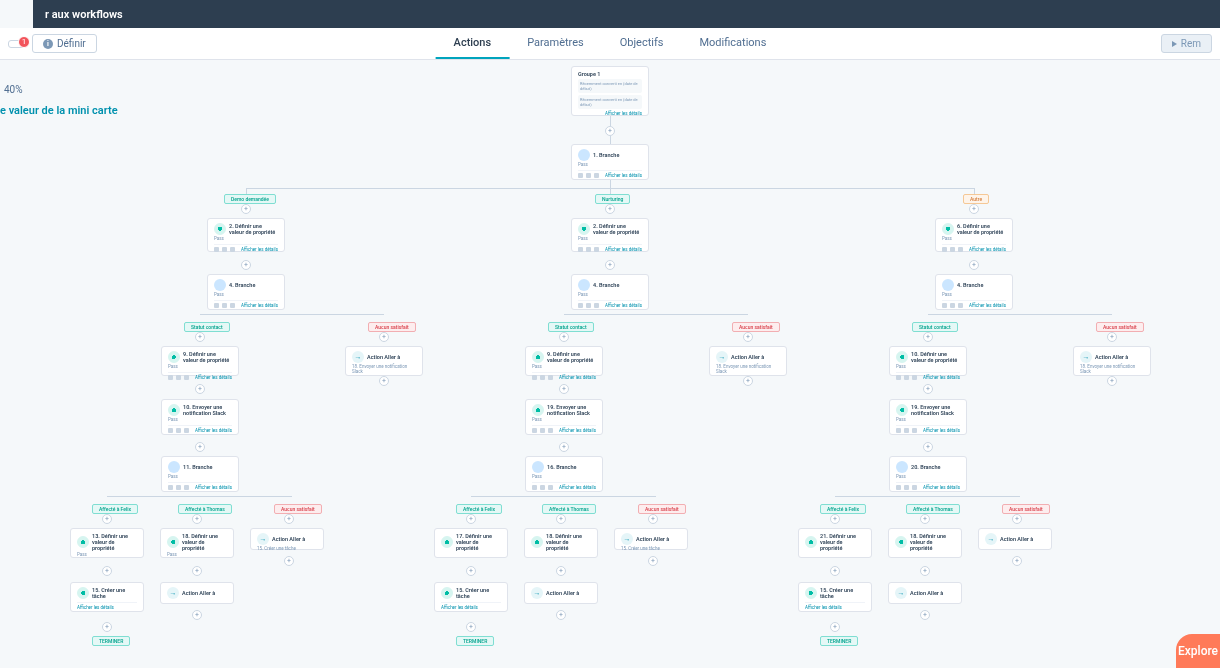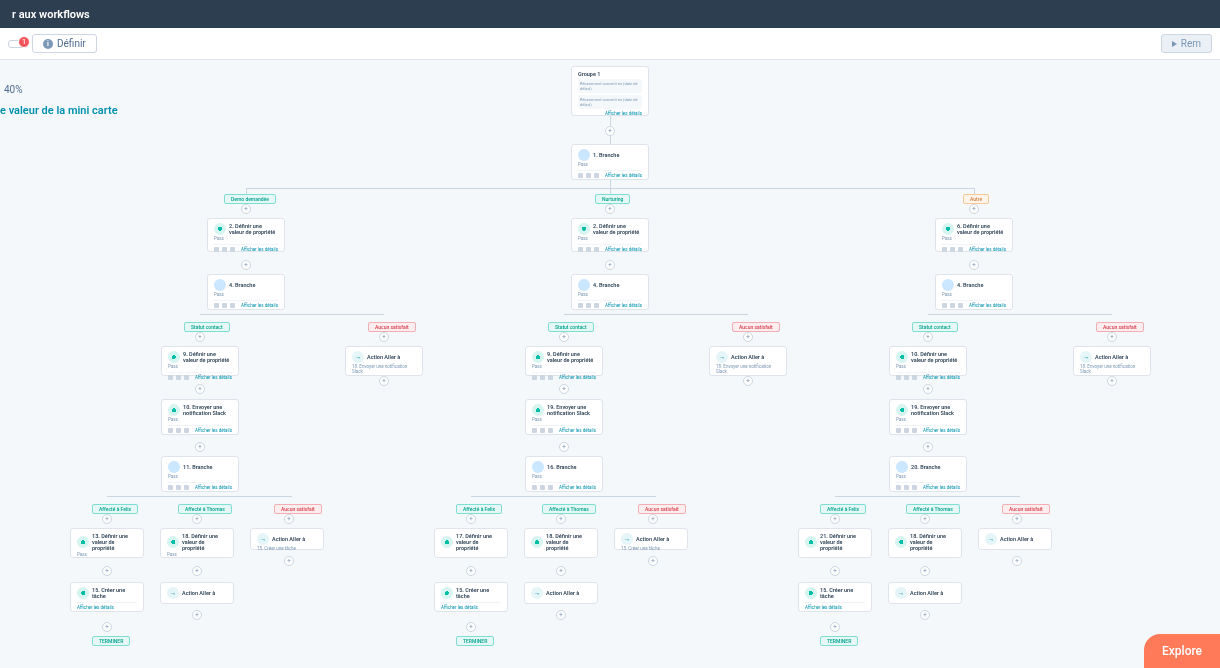--- a/index.html
+++ b/index.html
@@ -1,19 +1,19 @@
 <!DOCTYPE html>
 <html><head>
 <meta charset="utf-8">
 <style>
 * { margin: 0; padding: 0; box-sizing: border-box; }
 body { font-family: -apple-system, BlinkMacSystemFont, "Segoe UI", Roboto, sans-serif; background: #f5f8fa; width: 1220px; height: 668px; overflow: hidden; position: relative; }
 
 
-.header { background: #2d3e50; color: #fff; height: 28px; display: flex; align-items: center; padding: 0 12px; position: relative; }
+.header { background: #2d3e50; color: #fff; height: 28px; display: flex; align-items: center; padding: 0 12px; position: relative; margin-left: 33px; }
 .header-left { font-size: 11px; font-weight: 600; }
 .header-title { position: absolute; left: 50%; transform: translateX(-50%); font-size: 13px; font-weight: 600; display: flex; align-items: center; gap: 8px; }
 .edit-icon { width: 12px; height: 12px; cursor: pointer; }
 
 
 .subheader { background: #fff; height: 32px; border-bottom: 1px solid #dfe3eb; display: flex; align-items: center; padding: 0 8px; position: relative; }
 .alert-btn { position: relative; background: #fff; border: 1px solid #cbd6e2; border-radius: 3px; padding: 3px 8px; font-size: 10px; display: flex; align-items: center; gap: 4px; cursor: pointer; }
 .badge { position: absolute; top: -5px; right: -5px; background: #f2545b; color: #fff; border-radius: 50%; width: 12px; height: 12px; font-size: 8px; display: flex; align-items: center; justify-content: center; border: 1px solid #fff; }
 .details-btn { background: #fff; border: 1px solid #cbd6e2; border-radius: 3px; padding: 3px 10px; font-size: 10px; display: flex; align-items: center; gap: 4px; margin-left: 6px; cursor: pointer; color: #506e91; }
 .info-icon { width: 10px; height: 10px; background: #7c98b6; border-radius: 50%; color: #fff; font-size: 7px; display: flex; align-items: center; justify-content: center; font-weight: bold; }
@@ -52,37 +52,43 @@
 .bl-green { background: #e5f8f6; color: #00a38d; border: 1px solid #7fded2; }
 .bl-peach { background: #fef4ea; color: #d68040; border: 1px solid #f5c896; }
 .bl-red { background: #fdedee; color: #d9404b; border: 1px solid #f2aeb2; }
 
 
 .plus { position: absolute; width: 10px; height: 10px; background: #fff; border: 1px solid #cbd6e2; border-radius: 50%; display: flex; align-items: center; justify-content: center; font-size: 7px; color: #7c98b6; cursor: pointer; }
 .vline { position: absolute; width: 1px; background: #cbd6e2; }
 .hline { position: absolute; height: 1px; background: #cbd6e2; }
 
 
-.explorer { position: absolute; bottom: 0; right: 0; background: #ff7a59; color: #fff; padding: 10px 18px; border-radius: 16px 0 0 0; font-size: 12px; font-weight: 500; cursor: pointer; display: flex; align-items: center; gap: 6px; }
+.explorer { position: absolute; bottom: 0; right: 0; background: #ff7a59; color: #fff; padding: 10px 2px; border-radius: 16px 0 0 0; font-size: 12px; font-weight: 500; cursor: pointer; display: flex; align-items: center; gap: 6px; }
 </style>
 </head>
 <body>
 
 <div class="header">
   <div class="header-left">r aux workflows</div>
 </div>
 
 <div class="subheader">
   <div class="alert-btn">
     <span class="badge">1</span>
   </div>
   <div class="details-btn">
     <span class="info-icon">i</span>
     <span>Définir</span>
   </div>
+  <div class="tabs">
+    <div class="tab active">Actions</div>
+    <div class="tab">Paramètres</div>
+    <div class="tab">Objectifs</div>
+    <div class="tab">Modifications</div>
+  </div>
   <div class="review-btn">
     <span class="play-icon"></span>
     <span>Rem</span>
   </div>
 </div>
 
 <div class="canvas">
   <div class="zoom">40%</div>
   <div class="minimap-link">e valeur de la mini carte</div>
 

